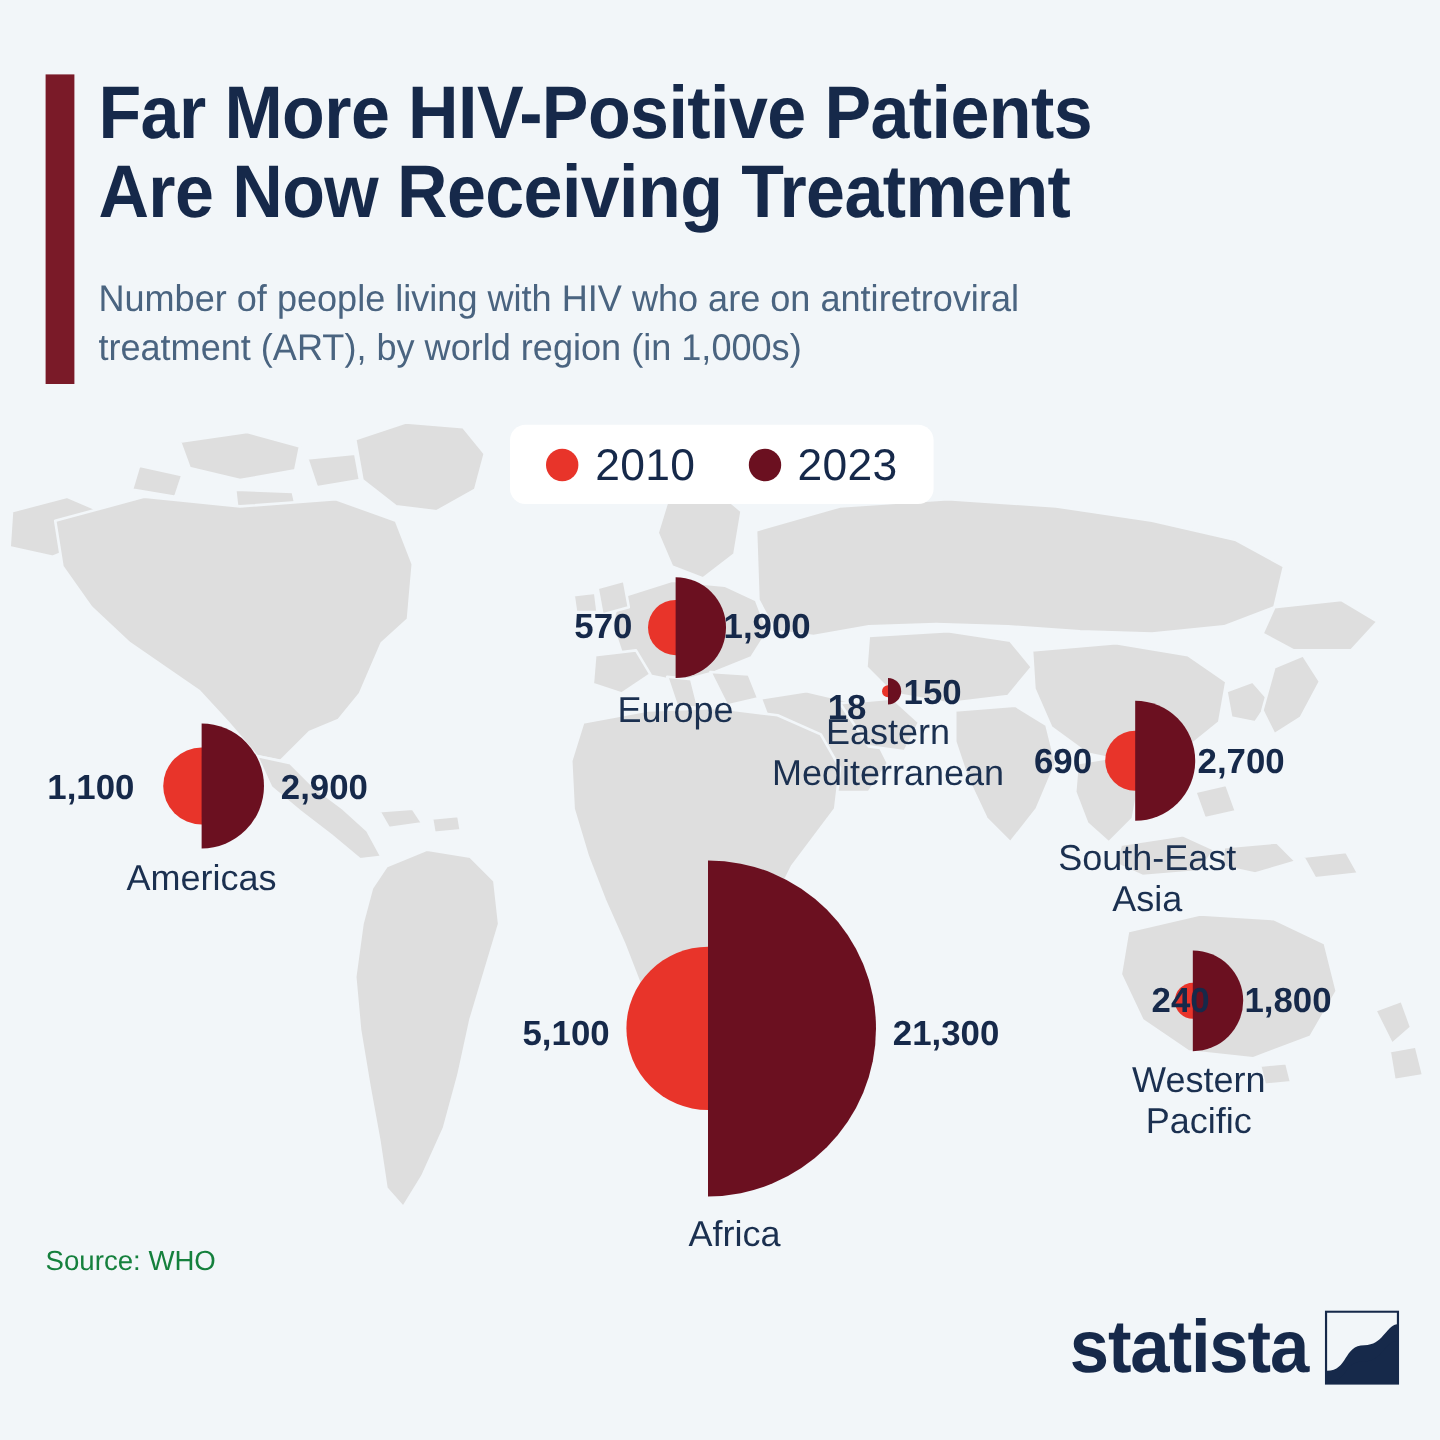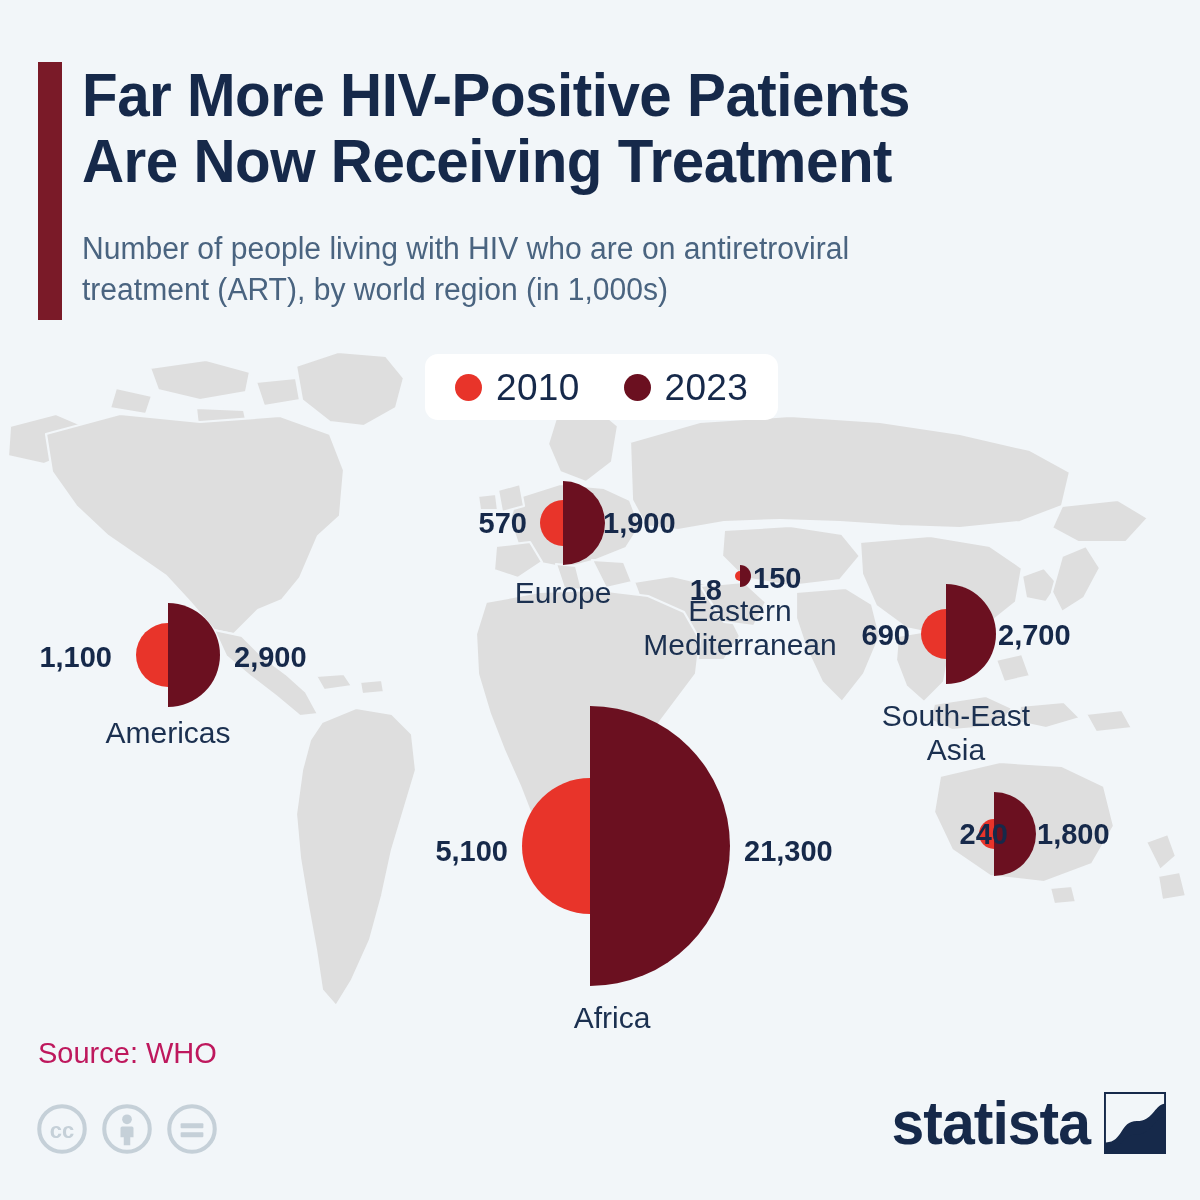--- a/index.html
+++ b/index.html
@@ -70,21 +70,21 @@
   .val.right{text-align:left;}
   .region-label{
     position:absolute;color:#1B3050;
     font-weight:400;font-size:30px;line-height:1.12;
     text-align:center;white-space:pre-line;
   }
 
   
   .source{
     position:absolute;left:38px;top:1037px;
-    color:#be185d;font-size:29px;font-weight:400;
+    color:#15803d;font-size:23px;font-weight:400;
   }
   .cc-row{position:absolute;left:36px;top:1103px;display:flex;gap:13px;}
   .cc-ic{width:52px;height:52px;}
 
   .statista{
     position:absolute;right:34px;top:1092px;
     display:flex;align-items:center;gap:14px;
   }
   .statista-word{
     color:#16294A;
@@ -229,48 +229,34 @@
         <div class="val left" style="right: 290px; top: 621px;">690</div>
         <div class="val right" style="left: 998px; top: 621px;">2,700</div>
         <div class="region-label" style="left: 756px; top: 699px; width: 400px;">South-East
 Asia</div>
       </div>
       <div class="cluster" style="left: 0px; top: 0px; width: 1200px; height: 1200px; pointer-events: none; padding-left: 48px;">
         <div class="circle-2010" style="background: rgb(232, 52, 42); width: 30px; height: 30px; left: 979px; top: 819px;"></div>
         <div class="half-2023" style="background: rgb(107, 16, 32); width: 42px; height: 84px; left: 994px; top: 792px; border-radius: 0px 42px 42px 0px;"></div>
         <div class="val left" style="right: 240px; top: 820px;">240</div>
         <div class="val right" style="left: 1037px; top: 820px;">1,800</div>
-      </div>
-      <div class="cluster" style="left: 0px; top: 1px; width: 1200px; height: 896px; pointer-events: none;">
+        <div class="region-label" style="left: 799px; top: 884px; width: 400px;">Western
+Pacific</div>
+      </div>
+      <div class="cluster" style="left: 0px; top: 12px; width: 1200px; height: 896px; pointer-events: none;">
         <div class="circle-2010" style="background: rgb(232, 52, 42); width: 136px; height: 136px; left: 522px; top: 777px;"></div>
         <div class="half-2023" style="background: rgb(107, 16, 32); width: 140px; height: 280px; left: 590px; top: 705px; border-radius: 0px 140px 140px 0px;"></div>
         <div class="val left" style="right: 692px; top: 836px;">5,100</div>
         <div class="val right" style="left: 744px; top: 836px;">21,300</div>
         <div class="region-label" style="left: 412px; top: 1000px; width: 400px;">Africa</div>
       </div>
     </div>
 
   <div class="source">Source: WHO</div>
 
-  <div class="cc-row">
-    <svg class="cc-ic" viewBox="0 0 64 64">
-      <circle cx="32" cy="32" r="28" fill="none" stroke="#C5D0D8" stroke-width="5"></circle>
-      <text x="32" y="43" font-family="Liberation Sans, sans-serif" font-size="27" font-weight="700" fill="#C5D0D8" text-anchor="middle">cc</text>
-    </svg>
-    <svg class="cc-ic" viewBox="0 0 64 64">
-      <circle cx="32" cy="32" r="28" fill="none" stroke="#C5D0D8" stroke-width="5"></circle>
-      <circle cx="32" cy="20" r="6" fill="#C5D0D8"></circle>
-      <path d="M26 29 h12 a2 2 0 0 1 2 2 v11 h-4 v10 h-8 v-10 h-4 v-11 a2 2 0 0 1 2 -2 z" fill="#C5D0D8"></path>
-    </svg>
-    <svg class="cc-ic" viewBox="0 0 64 64">
-      <circle cx="32" cy="32" r="28" fill="none" stroke="#C5D0D8" stroke-width="5"></circle>
-      <rect x="18" y="25" width="28" height="6" rx="1" fill="#C5D0D8"></rect>
-      <rect x="18" y="36" width="28" height="6" rx="1" fill="#C5D0D8"></rect>
-    </svg>
-  </div>
 
   <div class="statista">
     <span class="statista-word">statista</span>
     <svg class="statista-mark" viewBox="0 0 64 64">
       <rect x="0" y="0" width="64" height="64" fill="#16294A"></rect>
       <path d="M2 52 C20 52 16 30 34 30 C50 30 52 14 62 12 L62 2 L2 2 Z" fill="#F2F6F9" transform="translate(0,0)"></path>
       <path d="M2 62 L62 62 L62 26 C50 28 50 44 32 44 C16 44 20 62 2 62 Z" fill="#16294A"></path>
     </svg>
   </div>
 

